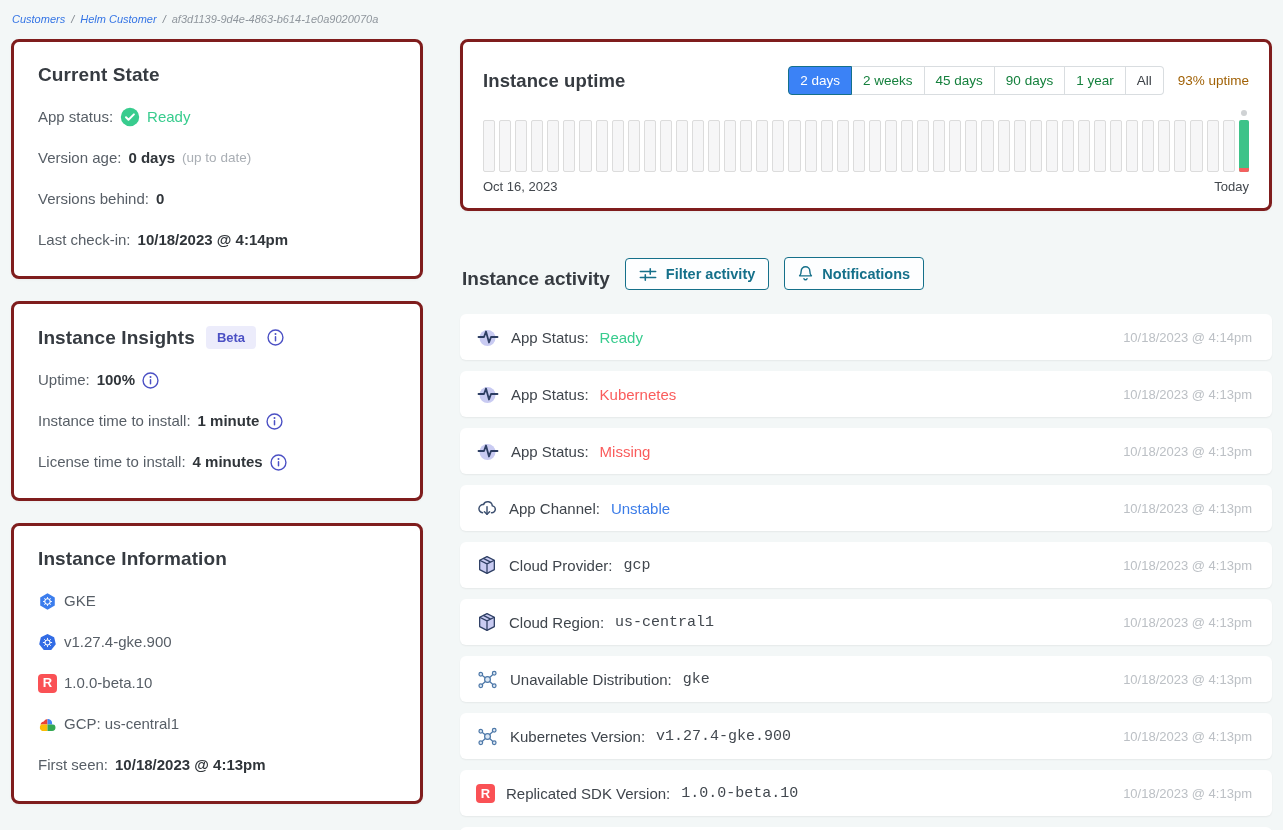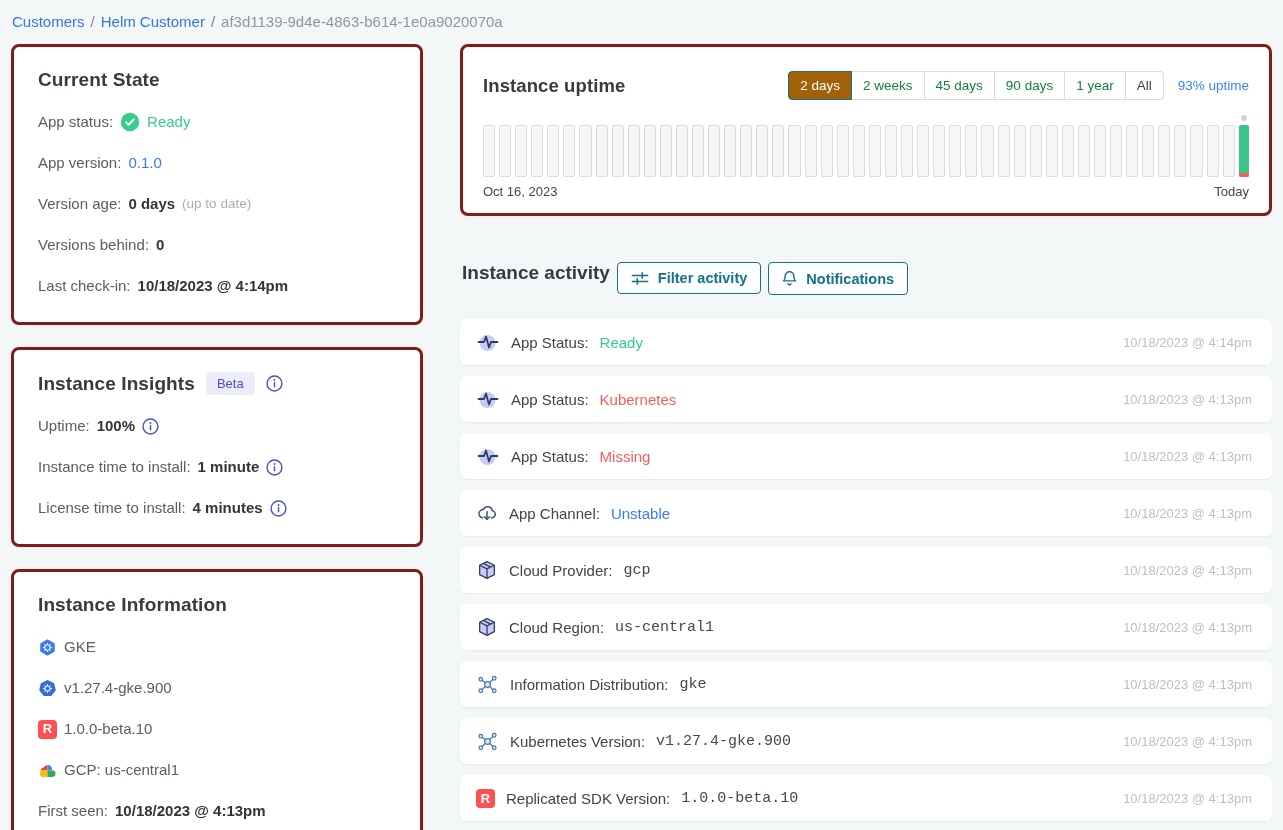--- a/index.html
+++ b/index.html
@@ -3,21 +3,21 @@
 <meta charset="utf-8">
 <style>
   * { margin:0; padding:0; box-sizing:border-box; }
   html,body { width:1283px; height:830px; overflow:hidden; }
   body {
     background:#f3f7f7;
     font-family:"Liberation Sans","DejaVu Sans",sans-serif;
     color:#4a5158;
   }
   
-  .breadcrumb { padding:13px 16px 0 12px; font-size:15px; color:#8f969d; }
+  .breadcrumb { padding:13px 16px 0 12px; font-size:11px; color:#8f969d;font-style:italic; }
   .breadcrumb a { color:#3575e5; text-decoration:none; cursor:pointer; }
   .breadcrumb .sep { margin:0 6px; color:#7d848b; }
   .breadcrumb .current { color:#8f969d; }
 
   
   .layout { display:flex; gap:37px; padding:14px 11px 0 11px; align-items:flex-start; }
   .left-col { width:412px; flex:none; }
   .right-col { flex:1; min-width:0; }
 
   .card {
@@ -29,55 +29,55 @@
 
   .kv-row { margin-top:21px; font-size:15px; color:#575e66; display:flex; align-items:center; gap:7px; line-height:20px; }
   .kv-row b { color:#30353a; font-weight:700; }
   .kv-row .note { color:#a9aeb4; font-size:13.5px; }
   .link { color:#3b7ce8; text-decoration:none; cursor:pointer; }
   .status-ready { color:#38cc8e; font-weight:500; }
   .icon { display:inline-flex; align-items:center; justify-content:center; flex:none; }
 
   
   .insights-title-row { display:flex; align-items:center; gap:11px;text-align:center; }
-  .beta-badge { background:#ececfb; color:#4b50c4; font-size:13px; font-weight:400;
+  .beta-badge { background:#ececfb; color:#4b50c4; font-size:13px; font-weight:700;
     padding:4px 11px; border-radius:4px; }
   .info-icon { cursor:pointer; }
 
   
   .r-square { width:19px; height:19px; border-radius:4px; background:#fa5155; color:#fff;
     font-weight:700; font-size:13px; display:inline-flex; align-items:center; justify-content:center; }
 
   
   .uptime-card { padding:24px 20px 14px 20px; margin-bottom:0; }
   .uptime-head { display:flex; align-items:center; }
   .uptime-head h2 { font-size:18.5px;text-align:center; }
   .uptime-controls { margin-left:auto; display:flex; align-items:center; gap:14px; }
   .seg-group { display:flex; }
   .seg { font-size:13.5px; padding:6px 11px; background:#fff; border:1px solid #d9dde0;
     border-left-width:0; color:#15803d; cursor:pointer; white-space:nowrap; }
   .seg:first-child { border-left-width:1px; border-radius:4px 0 0 4px; }
   .seg:last-child { border-radius:0 4px 4px 0; }
-  .seg.selected { background:#a16207; border-color:#15708a; color:#fff; font-weight:500; }
+  .seg.selected { background:#3b82f6; border-color:#15708a; color:#fff; font-weight:500; }
   .seg.all { color:#3c4147; font-weight:500; }
-  .uptime-summary { font-size:13.5px; color:#3b82f6; font-weight:500; white-space:nowrap; }
+  .uptime-summary { font-size:13.5px; color:#a16207; font-weight:500; white-space:nowrap; }
 
   .chart { margin-top:14px; padding-top:11px;text-align:center; }
   .bars { display:flex; gap:4px; height:52px; }
   .bar { flex:1; background:#f6f6f7; border:1px solid #dcdcdc; border-radius:2px; }
   .bar.current { position:relative; background:#3ec389; border:none; border-radius:2px; }
   .bar.current .down-strip { position:absolute; left:0; right:0; bottom:0; height:4px;
     background:#f4605f; border-radius:0 0 2px 2px; }
   .bar.current .dot { position:absolute; top:-10px; left:50%; transform:translateX(-50%);
     width:6px; height:6px; border-radius:50%; background:#cfd2d4; }
   .chart-labels { display:flex; justify-content:space-between; margin-top:7px;
     font-size:13px; color:#42474d; }
 
   
-  .activity-head { margin-top:46px; display:flex; align-items:flex-start; gap:7px; padding-left:2px; }
+  .activity-head { margin-top:46px; display:flex; align-items:flex-end; gap:15px; padding-left:2px; }
   .activity-head h2 { font-size:19px; font-weight:700; color:#363b41; }
   .outline-btn { display:inline-flex; align-items:center; gap:9px; padding:7px 13px;
     border:1px solid #15708a; border-radius:4px; background:#fdfeff; color:#15708a;
     font-size:14.5px; font-weight:600; cursor:pointer; font-family:inherit; }
 
   .activity-list { margin-top:24px; }
   .activity-row { display:flex; align-items:center; gap:11px; background:#fff; border-radius:6px;
     height:46px; padding:0 20px 0 16px; margin-bottom:11px;
     box-shadow:0 1px 2px rgba(0,0,0,.06); }
   .activity-row .row-label { font-size:15px; color:#3f454c; font-weight:500; }
@@ -107,24 +107,20 @@
         <span>App status:</span>
         <span class="icon">
           <svg width="20" height="20" viewBox="0 0 20 20">
               <circle cx="10" cy="10" r="9.2" fill="#38cc8e"></circle>
               <path d="M6 10.3l2.5 2.5 5.4-5.4" stroke="#fff" stroke-width="2" fill="none" stroke-linecap="round" stroke-linejoin="round"></path>
             </svg>
         </span>
         <span class="status-ready">Ready</span>
       </div>
       <div class="kv-row">
-        <span>App version:</span>
-        <a class="link">0.1.0</a>
-      </div>
-      <div class="kv-row">
         <span>Version age:</span>
         <b>0 days</b>
         <span class="note">(up to date)</span>
       </div>
       <div class="kv-row">
         <span>Versions behind:</span>
         <b>0</b>
       </div>
       <div class="kv-row">
         <span>Last check-in:</span>
@@ -427,21 +423,21 @@
                 <line x1="12" y1="12" x2="5" y2="18.5"></line>
                 <line x1="12" y1="12" x2="19" y2="18.5"></line>
               </g>
               <circle cx="12" cy="12" r="3" fill="#dbe7f4" stroke="#4d78a8" stroke-width="1.3"></circle>
               <circle cx="5" cy="6.5" r="1.9" fill="#dbe7f4" stroke="#4d78a8" stroke-width="1.3"></circle>
               <circle cx="19" cy="5.5" r="1.9" fill="#dbe7f4" stroke="#4d78a8" stroke-width="1.3"></circle>
               <circle cx="5" cy="18.5" r="1.9" fill="#dbe7f4" stroke="#4d78a8" stroke-width="1.3"></circle>
               <circle cx="19" cy="18.5" r="1.9" fill="#dbe7f4" stroke="#4d78a8" stroke-width="1.3"></circle>
             </svg>
           </span>
-    <span class="row-label">Information Distribution:</span>
+    <span class="row-label">Unavailable Distribution:</span>
     <span class="row-value dark">gke</span>
     <span class="row-ts">10/18/2023 @ 4:13pm</span>
   </div>
         <div class="activity-row">
     <span class="icon row-icon">
             <svg width="23" height="23" viewBox="0 0 24 24">
               <g stroke="#4d78a8" stroke-width="1.3">
                 <line x1="12" y1="12" x2="5" y2="6.5"></line>
                 <line x1="12" y1="12" x2="19" y2="5.5"></line>
                 <line x1="12" y1="12" x2="5" y2="18.5"></line>

